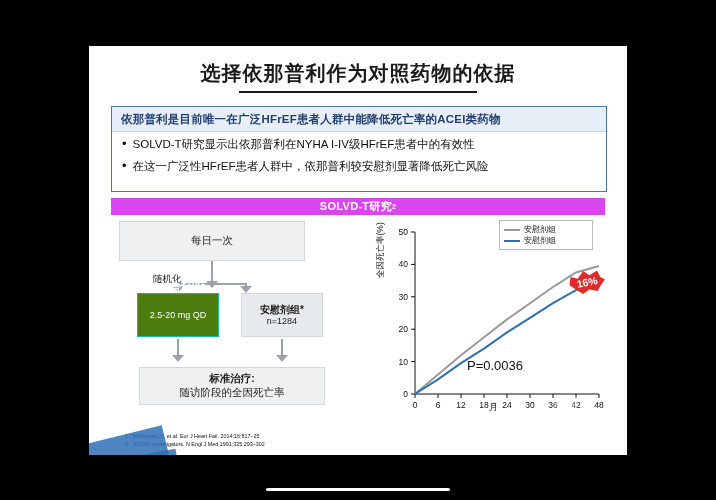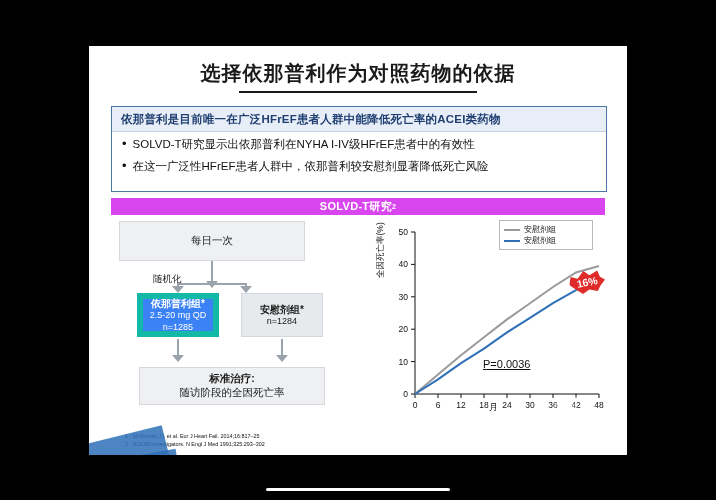--- a/index.html
+++ b/index.html
@@ -54,21 +54,21 @@
   .study-band sup{font-size:7px;}
 
   
   .flow{position:absolute;left:22px;top:175px;width:248px;height:195px;}
   .fbox{
     position:absolute;box-sizing:border-box;
     display:flex;flex-direction:column;align-items:center;justify-content:center;
     text-align:center;font-size:10.5px;color:#1a1a1a;line-height:1.3;
   }
   .fbox.gray{background:#eef0f2;border:1px solid #d4d8dc;}
-  .fbox.blue{background:#3b82f6;border:6px solid #14b8a6;color:#fff;}
+  .fbox.blue{background:#4d7c0f;border:1px solid #14b8a6;color:#fff;gap:16px;}
   .fbox.lightgray{background:#e7eaec;border:1px solid #d4d8dc;}
 
   .b-criteria{left:8px;top:0px;width:186px;height:40px;}
   .b-random-label{
     position:absolute;left:42px;top:52px;font-size:9.5px;color:#1a1a1a;
   }
   .b-arm1{left:26px;top:72px;width:82px;height:44px;font-size:9px;}
   .b-arm1 .l1{font-weight:bold;font-size:10px;}
   .b-arm2{left:130px;top:72px;width:82px;height:44px;font-size:9px;justify-content:center;}
   .b-arm2 .l1{font-weight:bold;font-size:10px;}
@@ -94,21 +94,21 @@
   .legend-row{display:flex;align-items:center;font-size:8px;color:#111;margin:0 0;}
   .legend-swatch{width:16px;height:2px;margin-right:4px;}
 
   .axis-y-label{
     position:absolute;left:-2px;top:60px;font-size:8.5px;color:#111;
     transform:rotate(-90deg);transform-origin:left top;white-space:nowrap;
   }
   .axis-x-label{
     position:absolute;left:112px;top:183px;font-size:9px;color:#111;
   }
-  .pvalue{position:absolute;left:106px;top:140px;font-size:11px;color:#111;text-decoration:underline;}
+  .pvalue{position:absolute;left:90px;top:140px;font-size:13px;color:#111;}
 
   .badge16{
     position:absolute;right:4px;top:52px;width:36px;height:23px;
     background:#e02b2b;color:#fff;font-size:10.5px;font-weight:bold;
     display:flex;align-items:center;justify-content:center;
     transform:rotate(-12deg);
     clip-path:polygon(0% 50%,8% 16%,26% 30%,46% 2%,60% 26%,84% 12%,88% 42%,100% 58%,84% 80%,74% 100%,52% 86%,32% 100%,18% 78%);
   }
 
   

